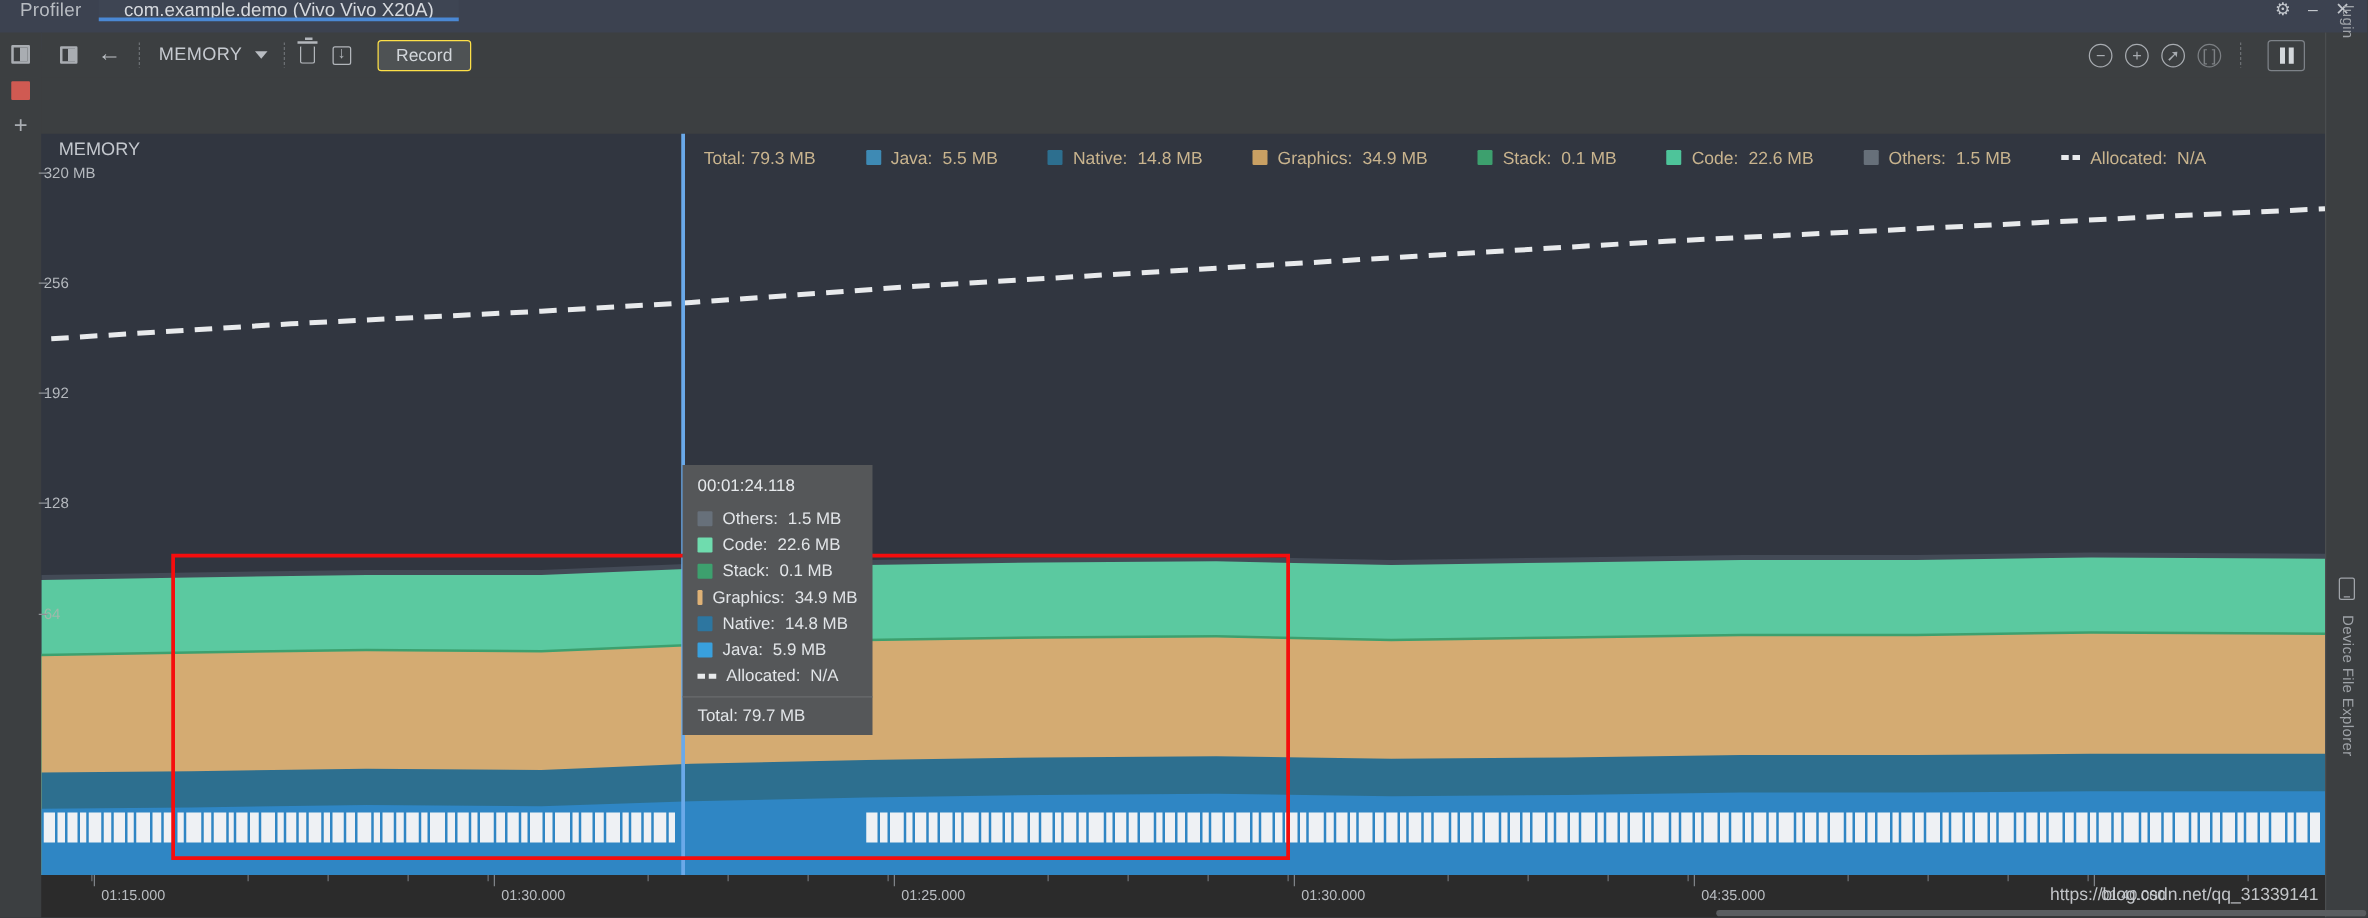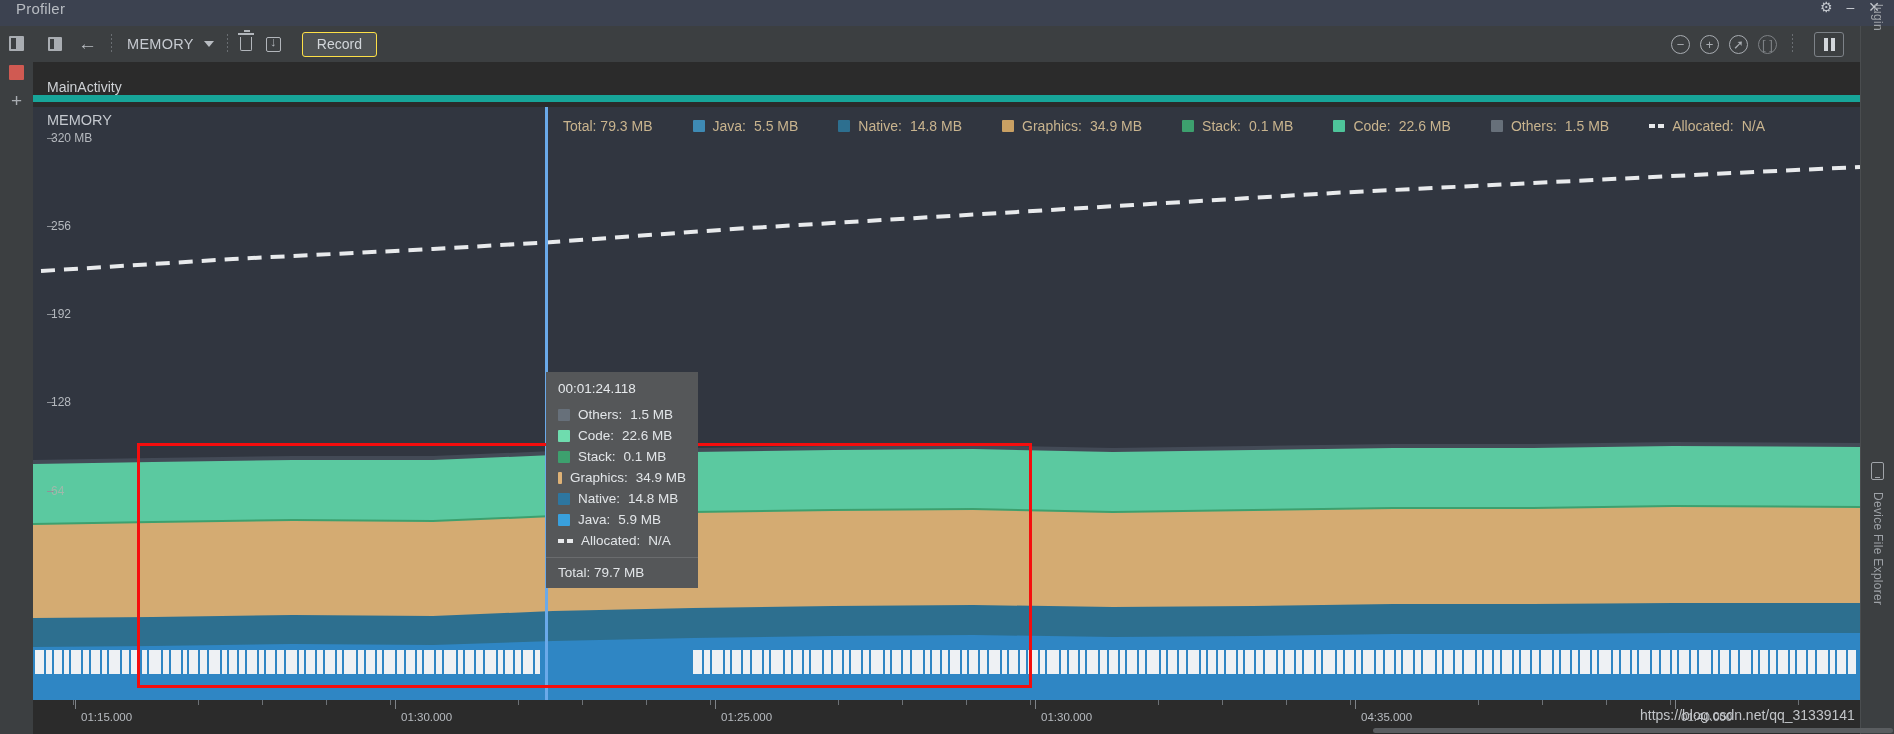--- a/index.html
+++ b/index.html
@@ -151,21 +151,21 @@
     display: flex; align-items: center; gap: 40px;
     font-size: 14px; color: #c9b48e;
   }
   .legend .total { color: #c9b48e; }
   .legend-item { display: flex; align-items: center; gap: 8px; white-space: nowrap; }
   .swatch { width: 12px; height: 12px; border-radius: 1px; display: inline-block; }
   .dashswatch { display: inline-flex; gap: 3px; align-items: center; }
   .dashswatch i { width: 6px; height: 4px; background: #e8eaec; display: block; }
 
   
-  .yaxis-left { position: absolute; left: 16px; top: 0; width: 60px; height: 443px; }
+  .yaxis-left { position: absolute; left: 0; top: 0; width: 60px; height: 443px; }
   .ytick {
     position: absolute; left: 2px; font-size: 12px; color: #b5b9be; white-space: nowrap;
   }
   .ytick::before {
     content:""; position:absolute; left:-4px; top:7px; width:7px; height:1px; background:#8e9298;
   }
   .yaxis-right { position: absolute; right: 34px; top: 0; width: 90px; height: 593px; }
   .ytick-r {
     position: absolute; right: 2px; font-size: 12px; color: #b5b9be; white-space: nowrap;
   }
@@ -227,20 +227,23 @@
   }
 </style>
 </head>
 <body>
 
 <div id="root">
 
   <div class="tabbar">
     <div class="tab-profiler">
       <span>Profiler</span>
+    </div>
+    <div class="tab-app">
+      <span>com.example.demo (Vivo Vivo X20A)</span>
     </div>
     <div class="tabbar-spacer"></div>
     <div class="tabbar-sep"></div>
     <div class="tabbar-spacer"></div>
     <div class="win-ctrls">
       <span class="ic">⚙</span>
       <span class="ic">‒</span>
       <span class="ic">✕</span>
     </div>
   </div>
@@ -280,24 +283,20 @@
       <div class="circ-ic">➚</div>
       <div class="circ-ic" style="opacity:.6">[ ]</div>
       <div class="tb-dotsep"></div>
       <div class="pause-btn">
           <i></i>
           <i></i>
         </div>
     </div>
   </div>
 
-  <div class="eventstrip">
-    <div class="activity-label">MainActivity</div>
-    <div class="activity-bar"></div>
-  </div>
 
   <div class="chartpanel">
 
     <div class="mem-title">MEMORY</div>
 
     <div class="legend">
       <span class="total">Total: 79.3 MB</span>
 
       <span class="legend-item">
         <span class="swatch" style="background:#3e8ab4"></span>

